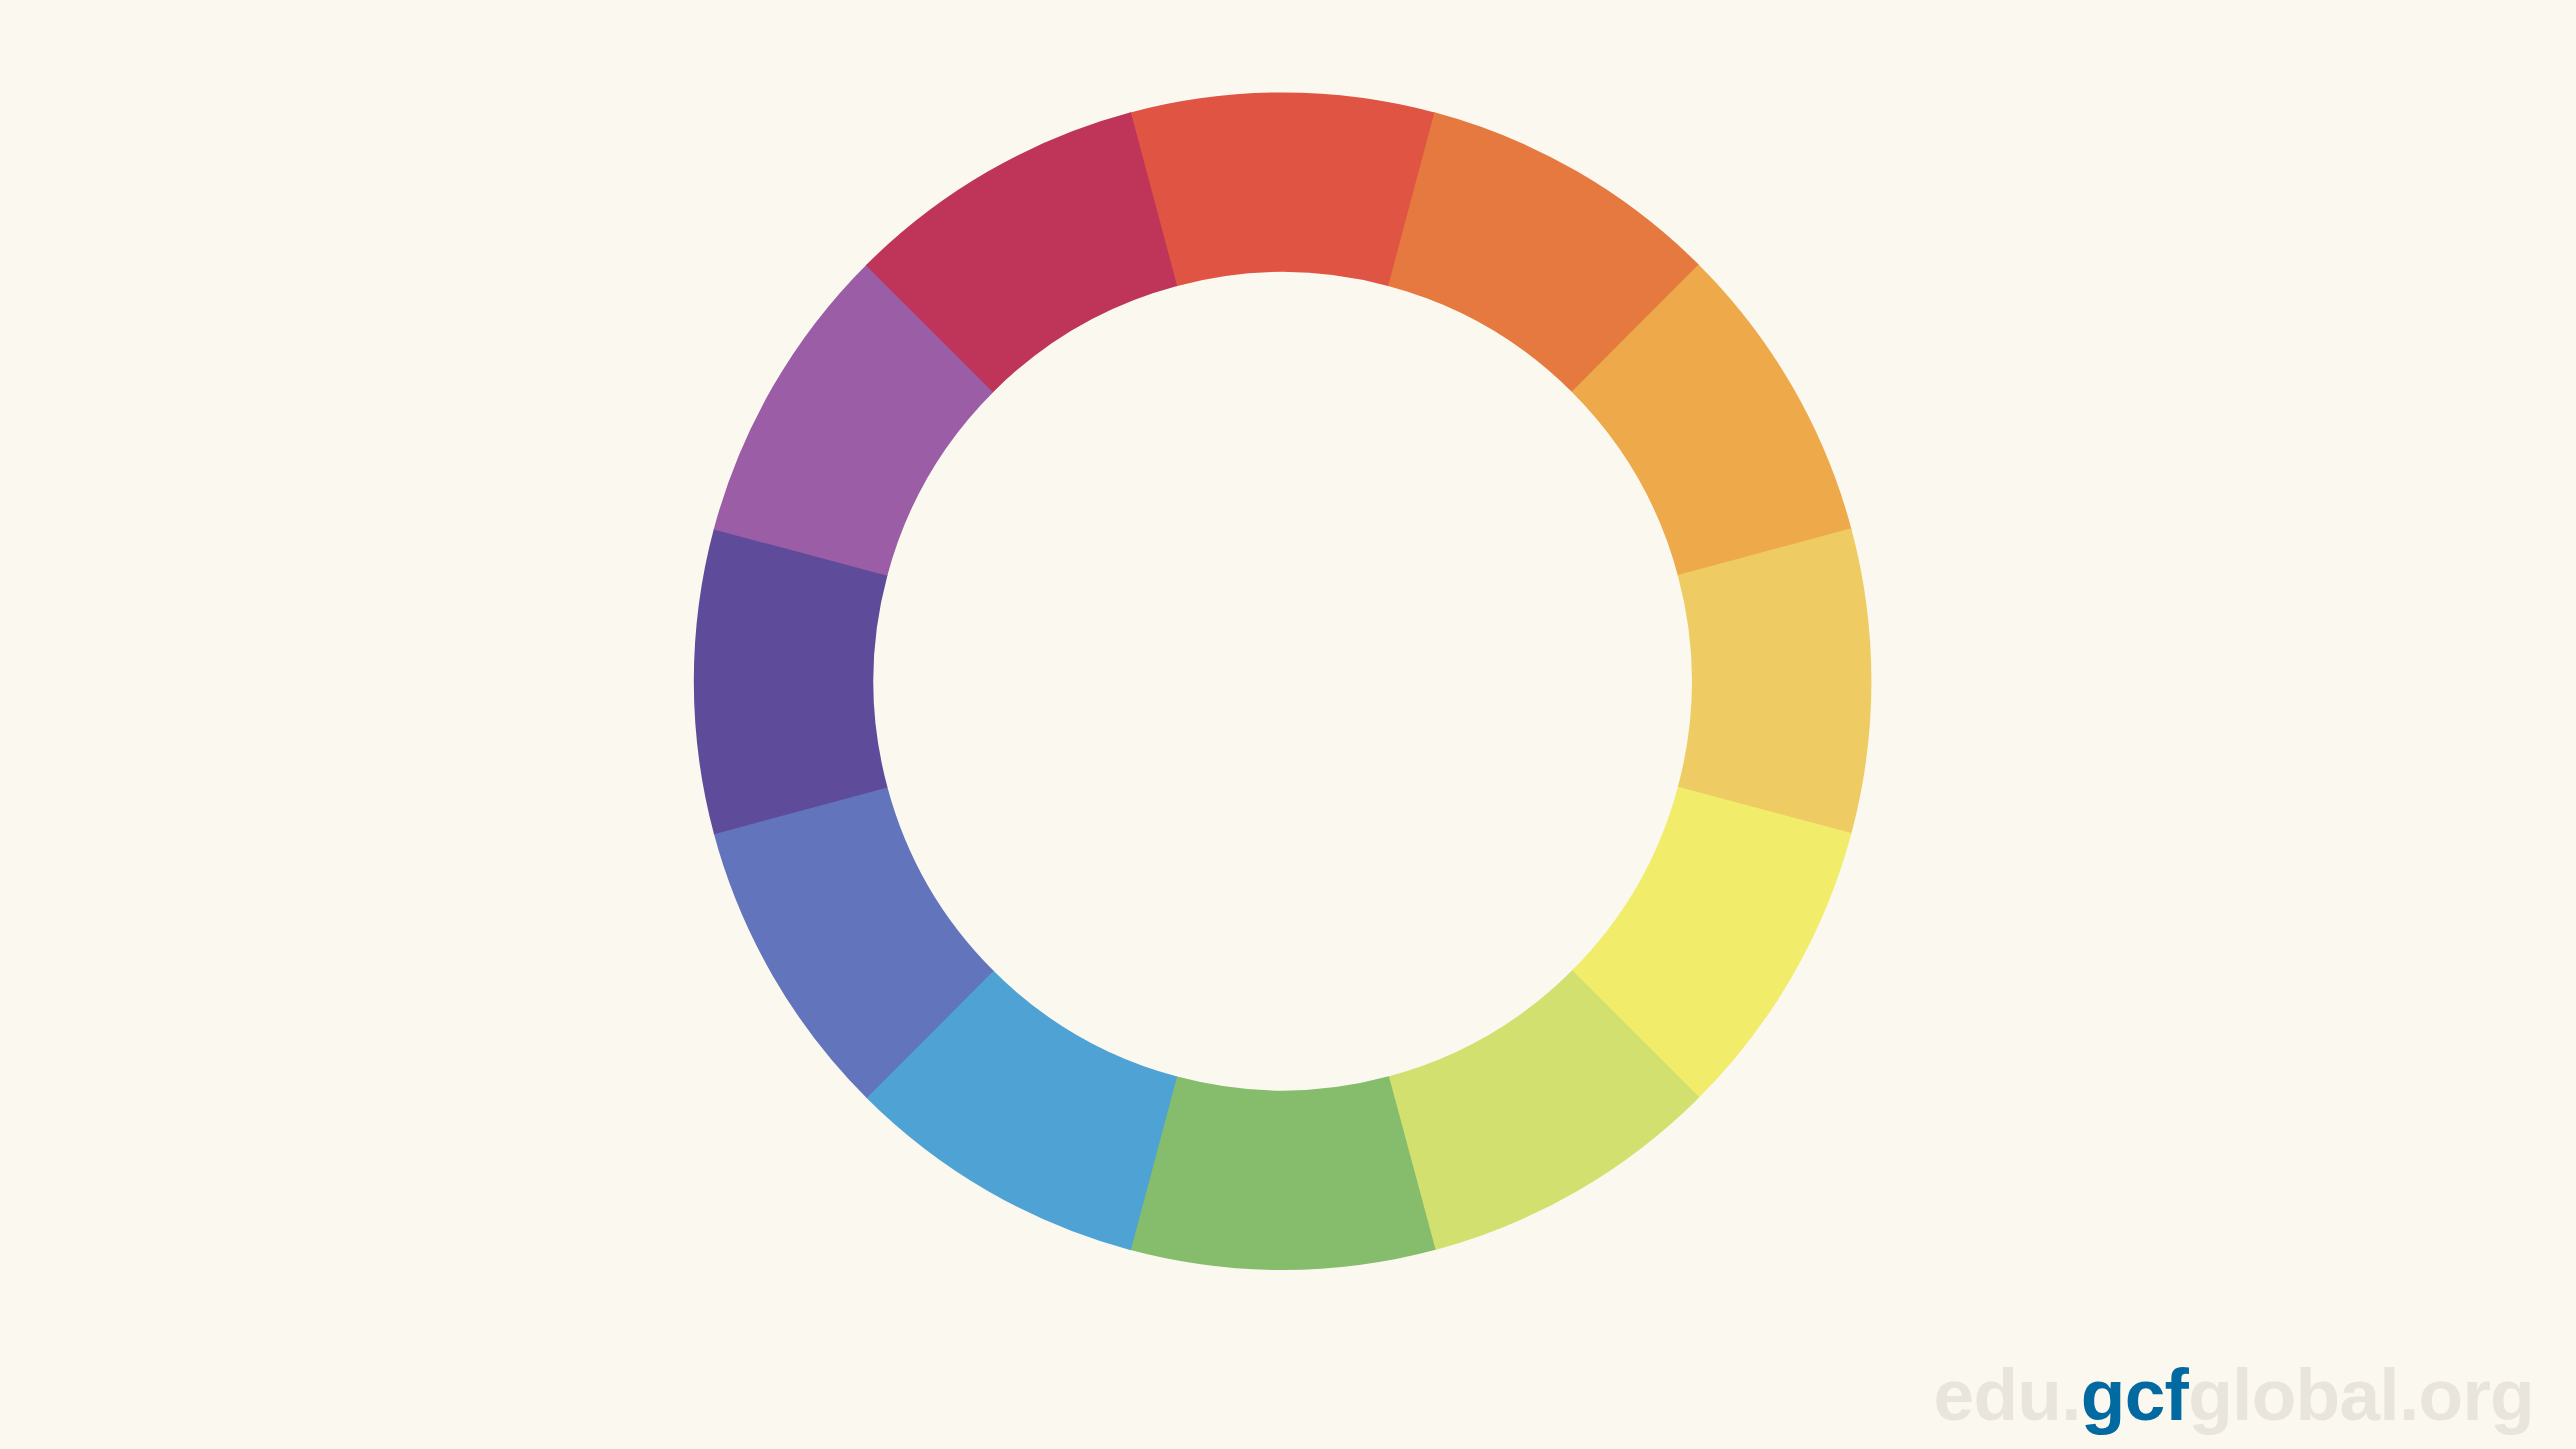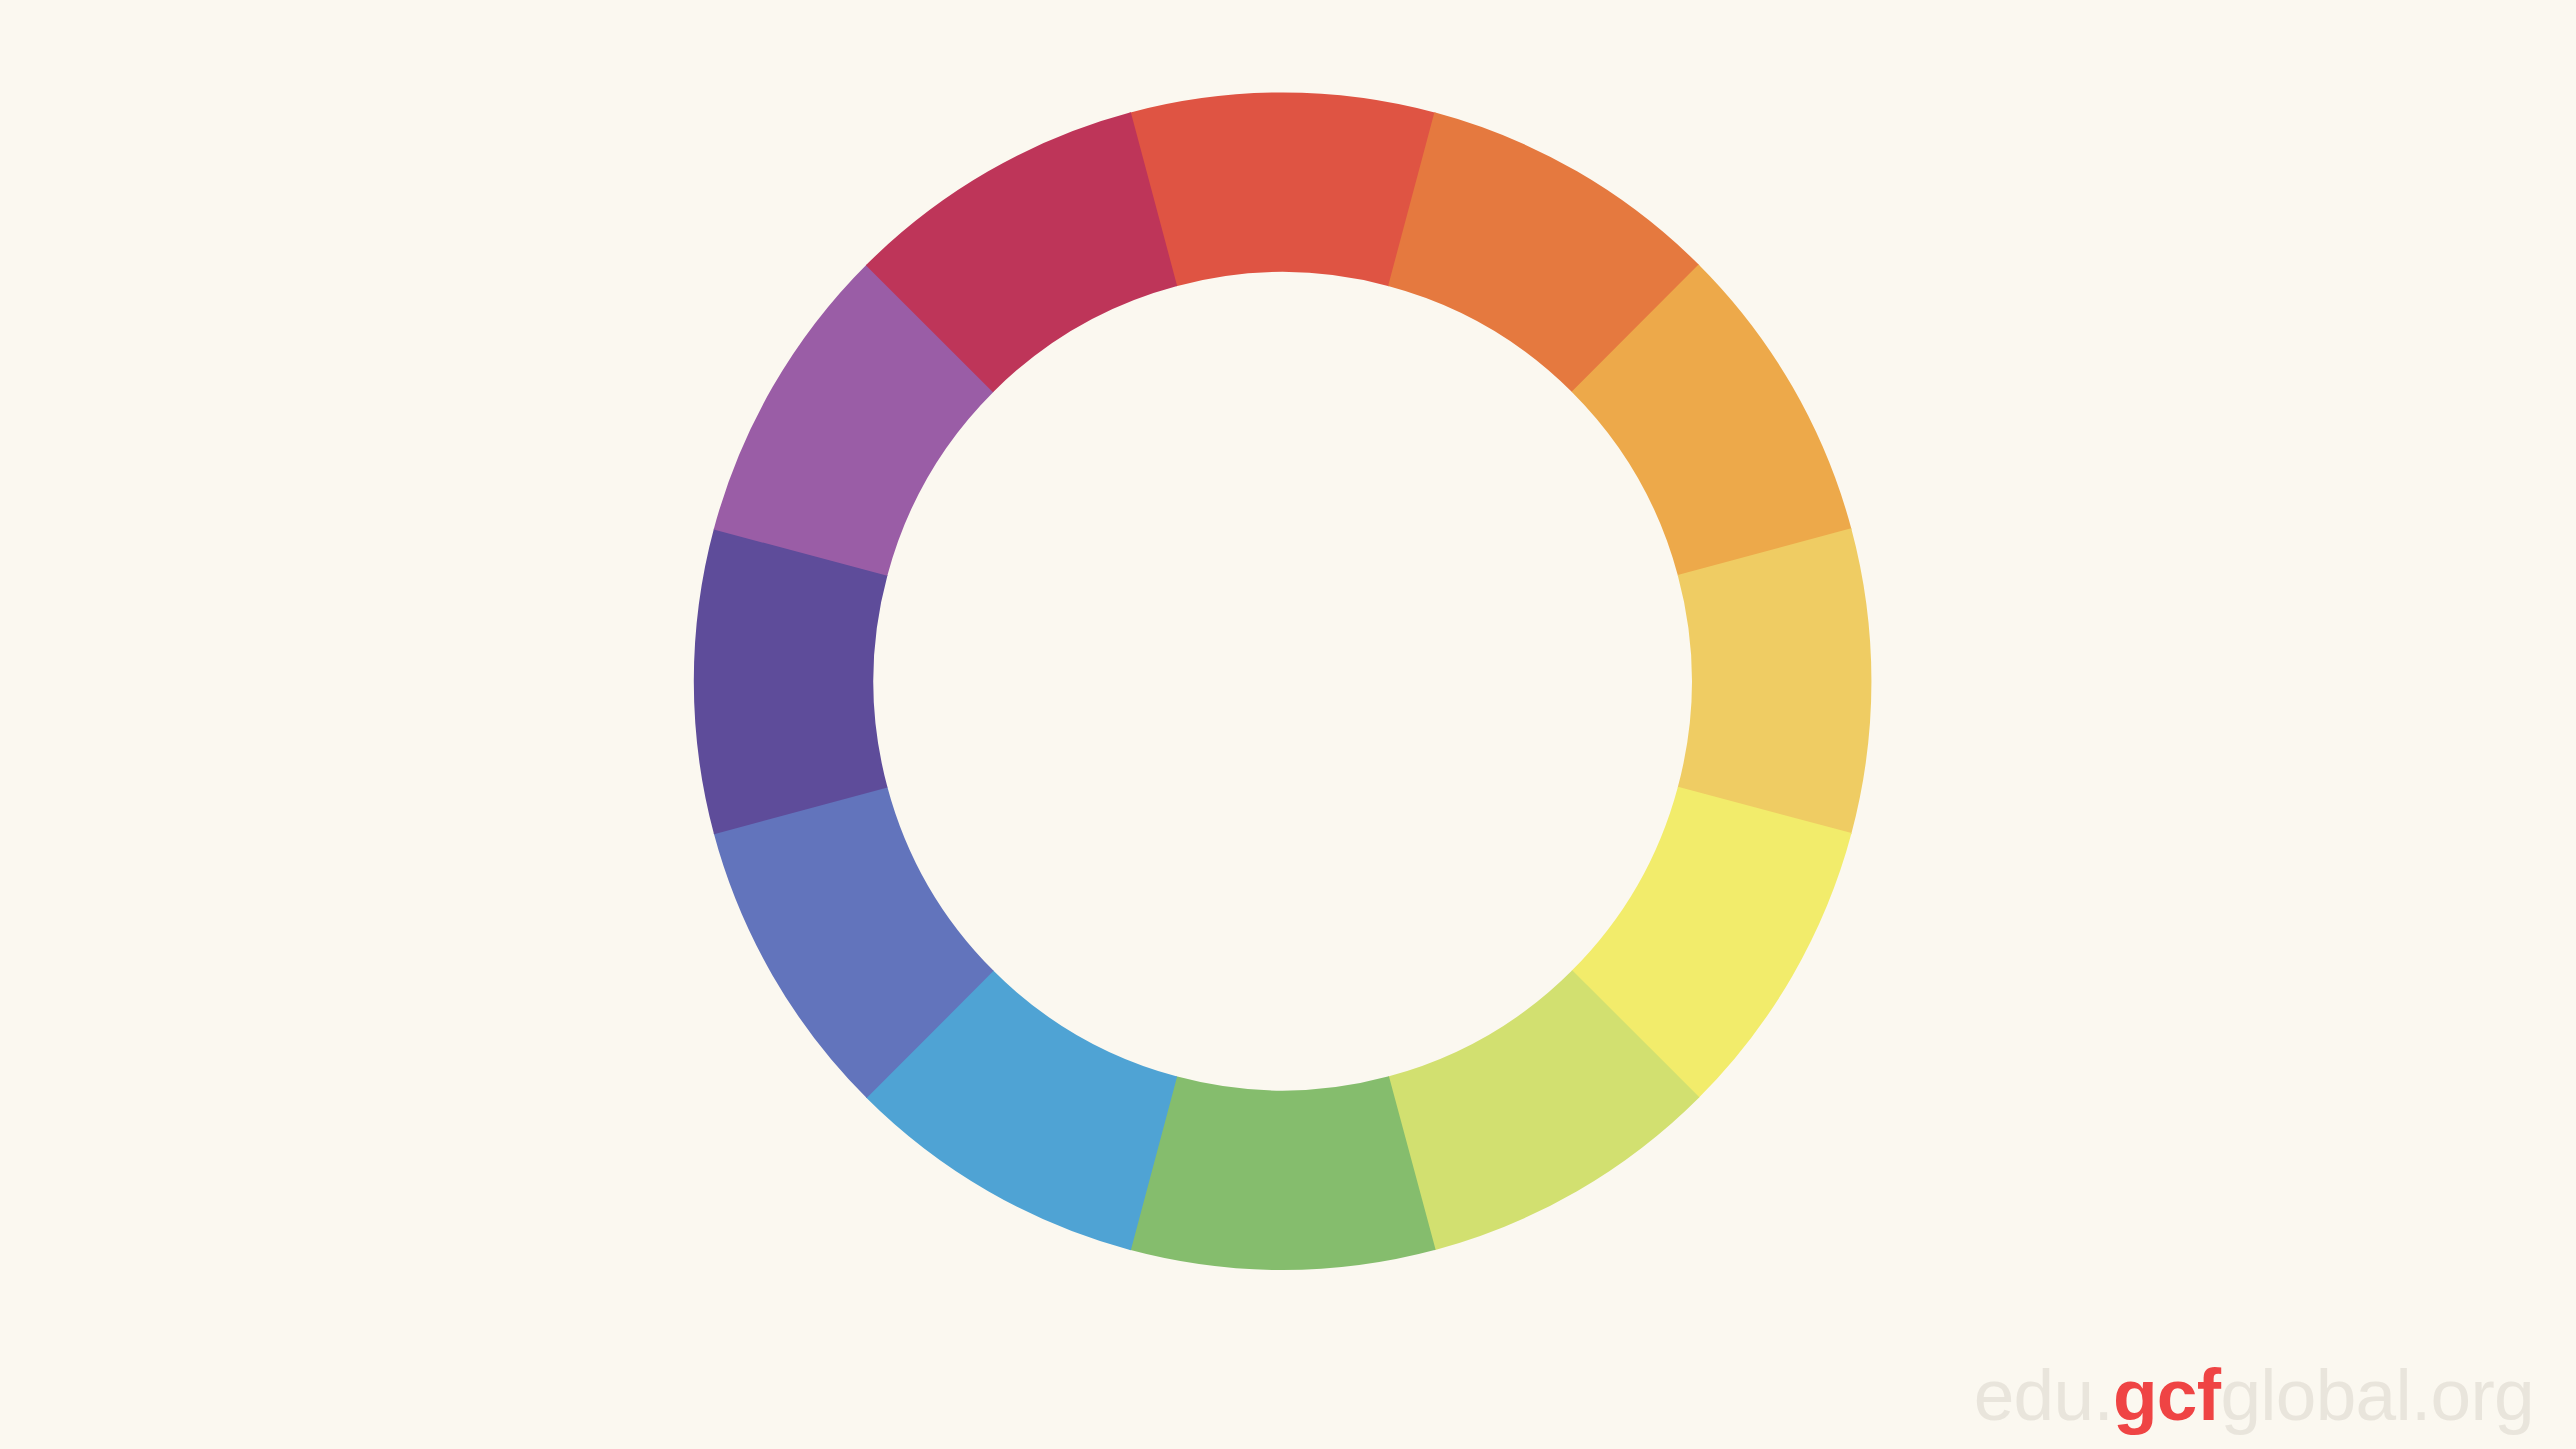--- a/index.html
+++ b/index.html
@@ -37,25 +37,25 @@
     font-family: "Liberation Sans", sans-serif;
     font-size: 73px;
     line-height: 1;
     letter-spacing: -0.7px;
     color: #e9e5dc;
     white-space: nowrap;
     user-select: none;
   }
   #watermark .wm-bold {
     font-weight: 700;
-    color: #ef4444;
+    color: #0369a1;
     margin-top: 35px;
   }
   #watermark .wm-light {
-    font-weight: 400;
+    font-weight: 700;
   }
 </style>
 </head>
 <body>
 
 <div id="stage">
 
   <div id="wheel-wrap">
     <svg id="wheel-svg" viewBox="0 0 3828 2154" xmlns="http://www.w3.org/2000/svg">
       <g id="wheel-segments">

